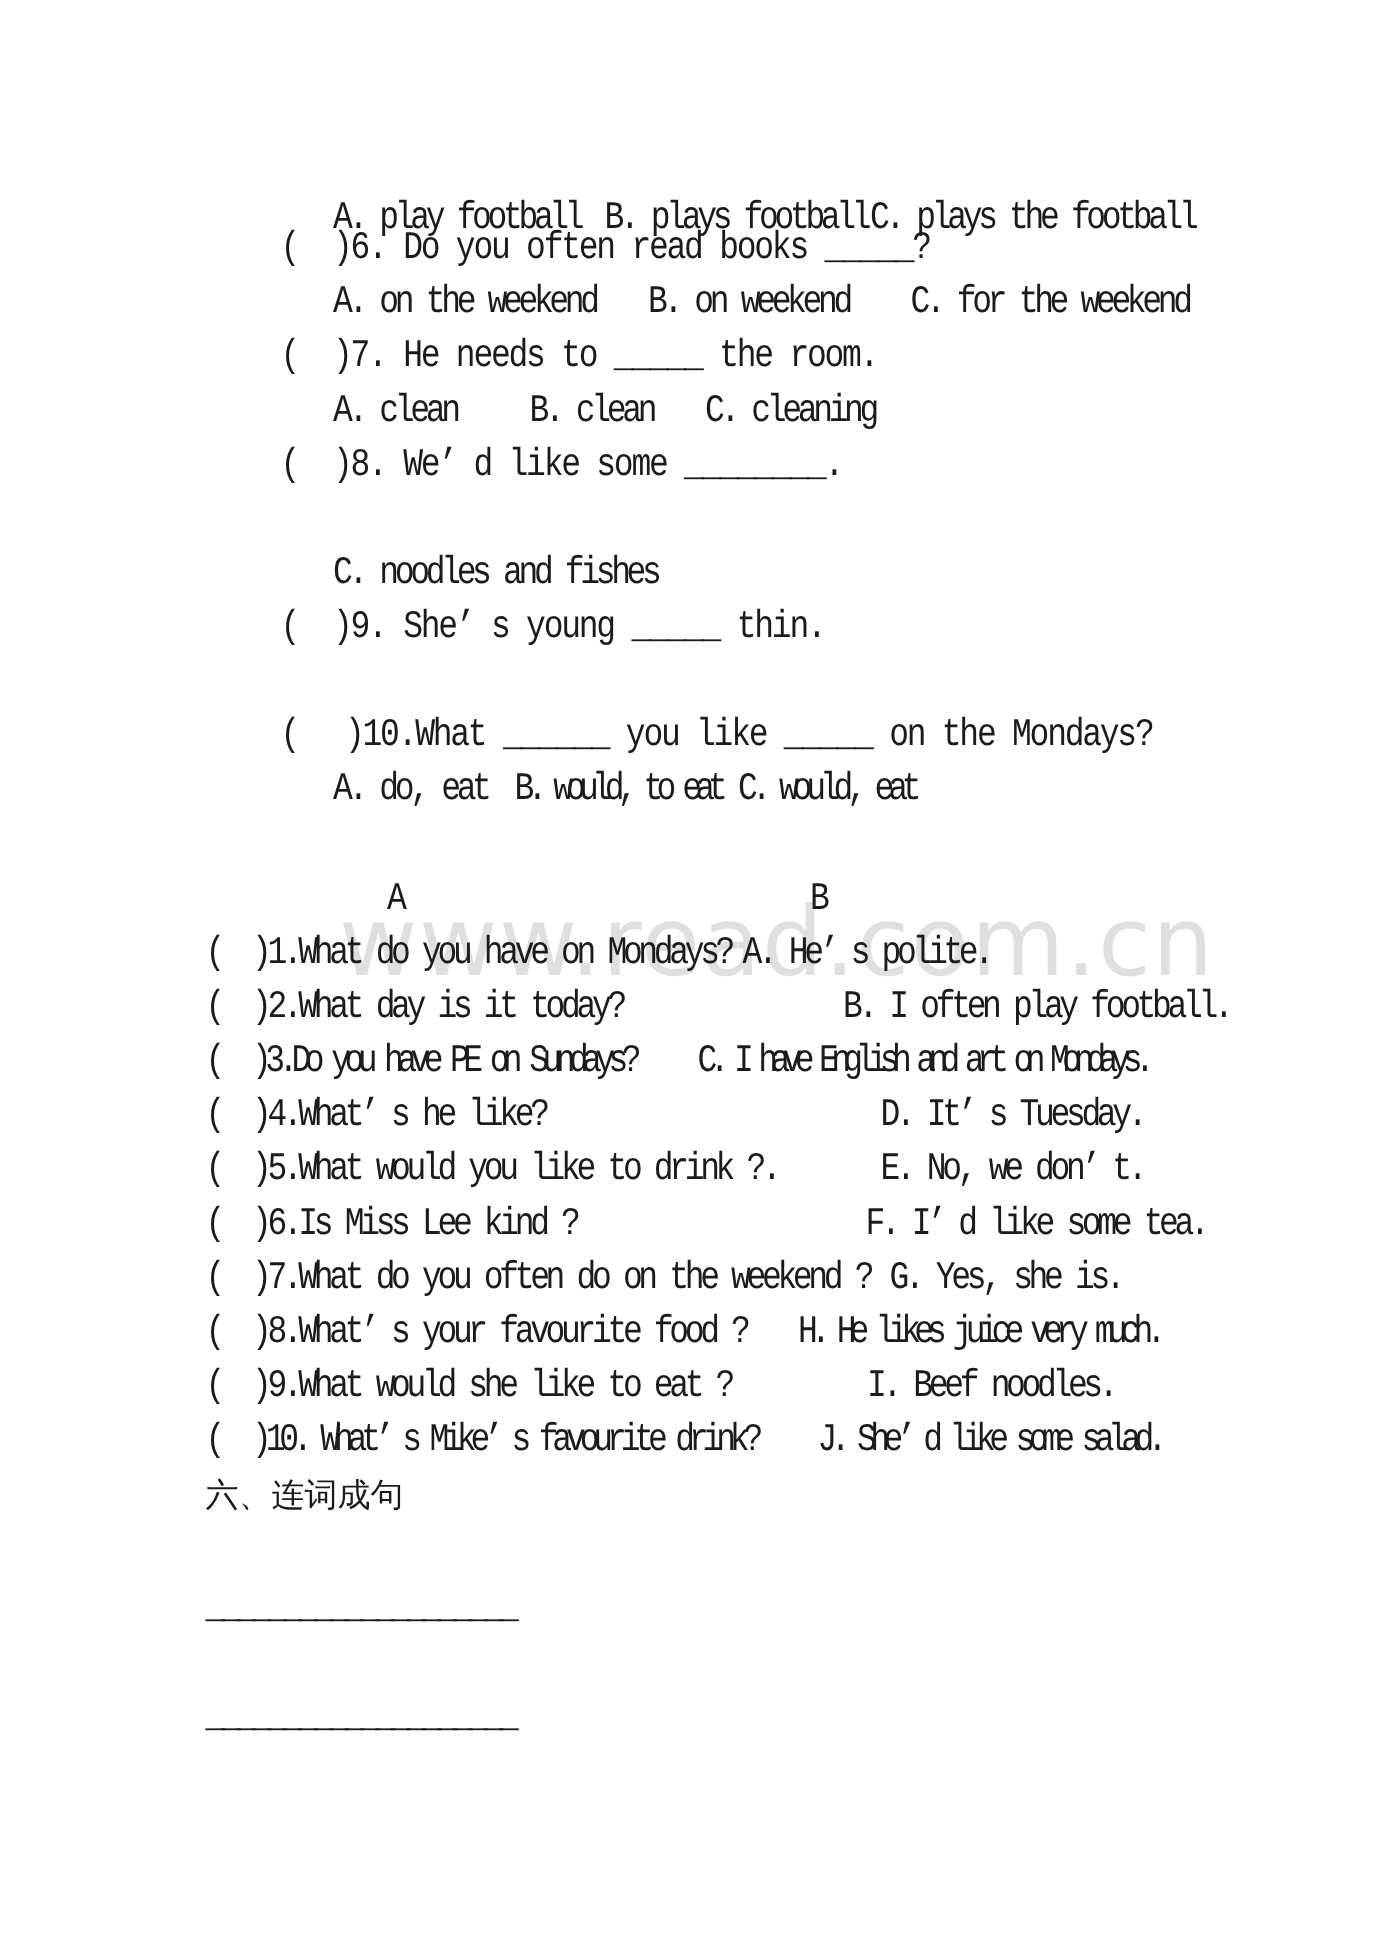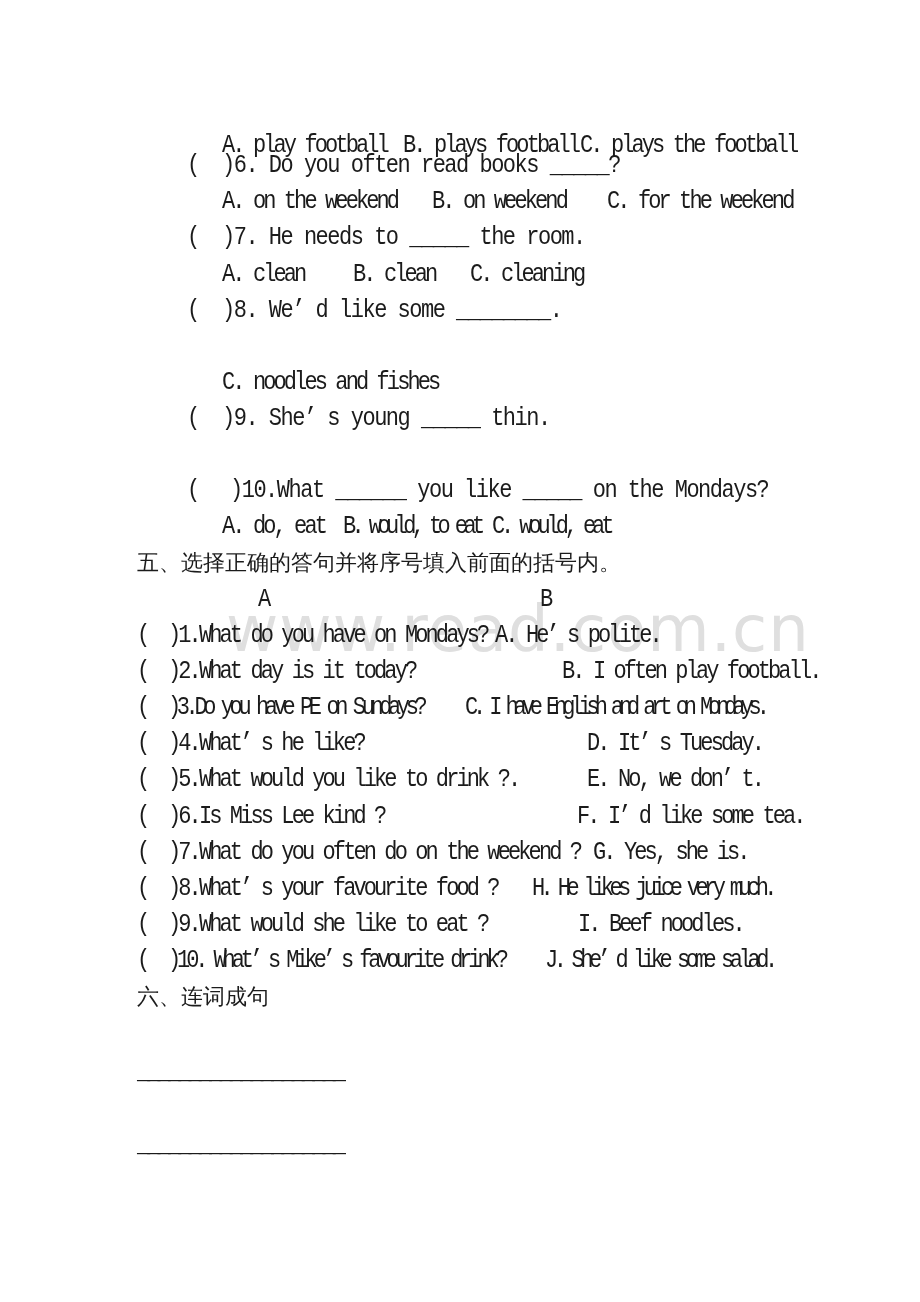--- a/index.html
+++ b/index.html
@@ -84,23 +84,20 @@
     </div>
     <div class="line" style="top: 473px;">
       <span class="seg" style="left: 187px;">(</span>
       <span class="seg" style="left: 230px; letter-spacing: -1.5px;">)10.What ______ you like _____ on the Mondays?</span>
     </div>
     <div class="line" style="top: 509px;">
       <span class="seg" style="left: 222px;">A. do, eat</span>
       <span class="seg" style="left: 343px; letter-spacing: -4.6px;">B. would, to eat</span>
       <span class="seg" style="left: 492px; letter-spacing: -4.1px;">C. would, eat</span>
     </div>
-    <div class="line cjk" style="top: 545px;">
-      <span class="seg" style="left: 137px;">五、选择正确的答句并将序号填入前面的括号内。</span>
-    </div>
     <div class="line" style="top: 582px;">
       <span class="seg" style="left: 258px;">A</span>
       <span class="seg" style="left: 540px;">B</span>
     </div>
     <div class="line" style="top: 618px;">
       <span class="seg" style="left: 137px;">(</span>
       <span class="seg" style="left: 168px;">)1.What do you have on Mondays?</span>
       <span class="seg" style="left: 495px;">A. He’ s polite.</span>
     </div>
     <div class="line" style="top: 654px;">

